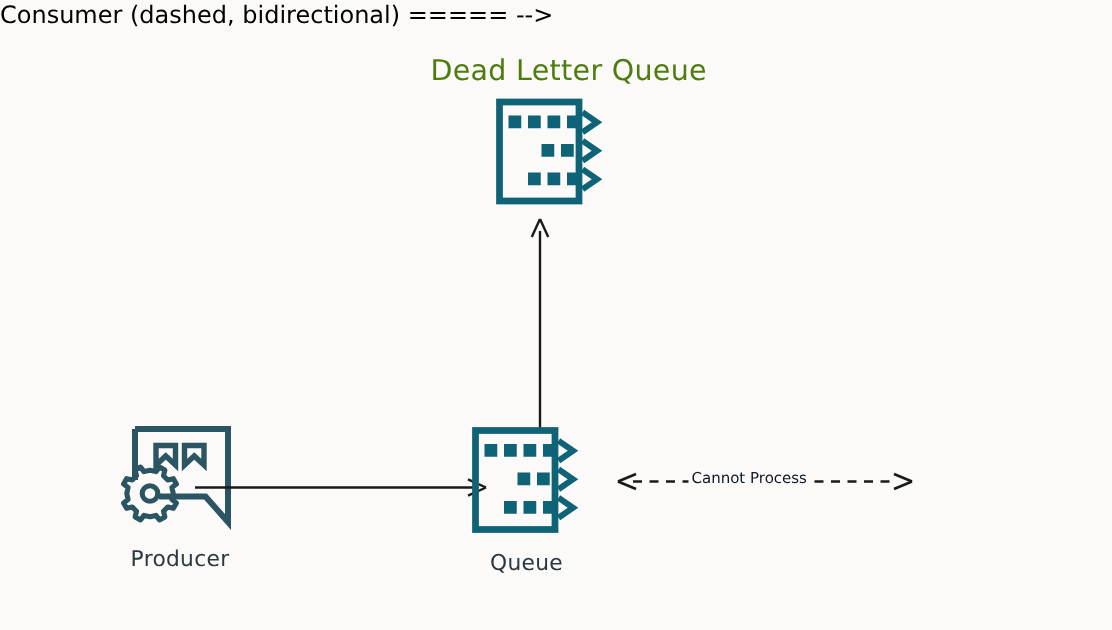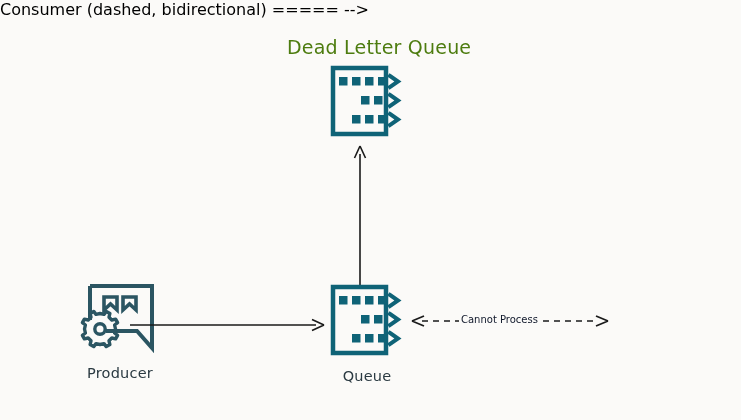--- a/index.html
+++ b/index.html
@@ -110,21 +110,21 @@
     <div class="node-label">Producer</div>
   </div>
 
   
   <svg class="edge-svg" style="left:130px; top:315px;" width="198" height="20">
     <line x1="0" y1="10" x2="186" y2="10" stroke="#1a1a1a" stroke-width="1.6"></line>
     <path d="M194 10 L182 4.6 M194 10 L182 15.4" fill="none" stroke="#1a1a1a" stroke-width="1.6"></path>
   </svg>
 
   
-  <div class="node" style="left:328px; top:283px;">
+  <div class="node" style="left:312px; top:283px;">
     <span>
       <svg width="78" height="78" viewBox="0 0 78 78">
         <rect x="5" y="4" width="53" height="66" fill="none" stroke="#0f6377" stroke-width="4.5"></rect>
         <rect x="11" y="13" width="8.5" height="8.5" fill="#0f6377"></rect>
         <rect x="24" y="13" width="8.5" height="8.5" fill="#0f6377"></rect>
         <rect x="37" y="13" width="8.5" height="8.5" fill="#0f6377"></rect>
         <rect x="50" y="13" width="8.5" height="8.5" fill="#0f6377"></rect>
         <rect x="33" y="32" width="8.5" height="8.5" fill="#0f6377"></rect>
         <rect x="46" y="32" width="8.5" height="8.5" fill="#0f6377"></rect>
         <rect x="24" y="51" width="8.5" height="8.5" fill="#0f6377"></rect>

